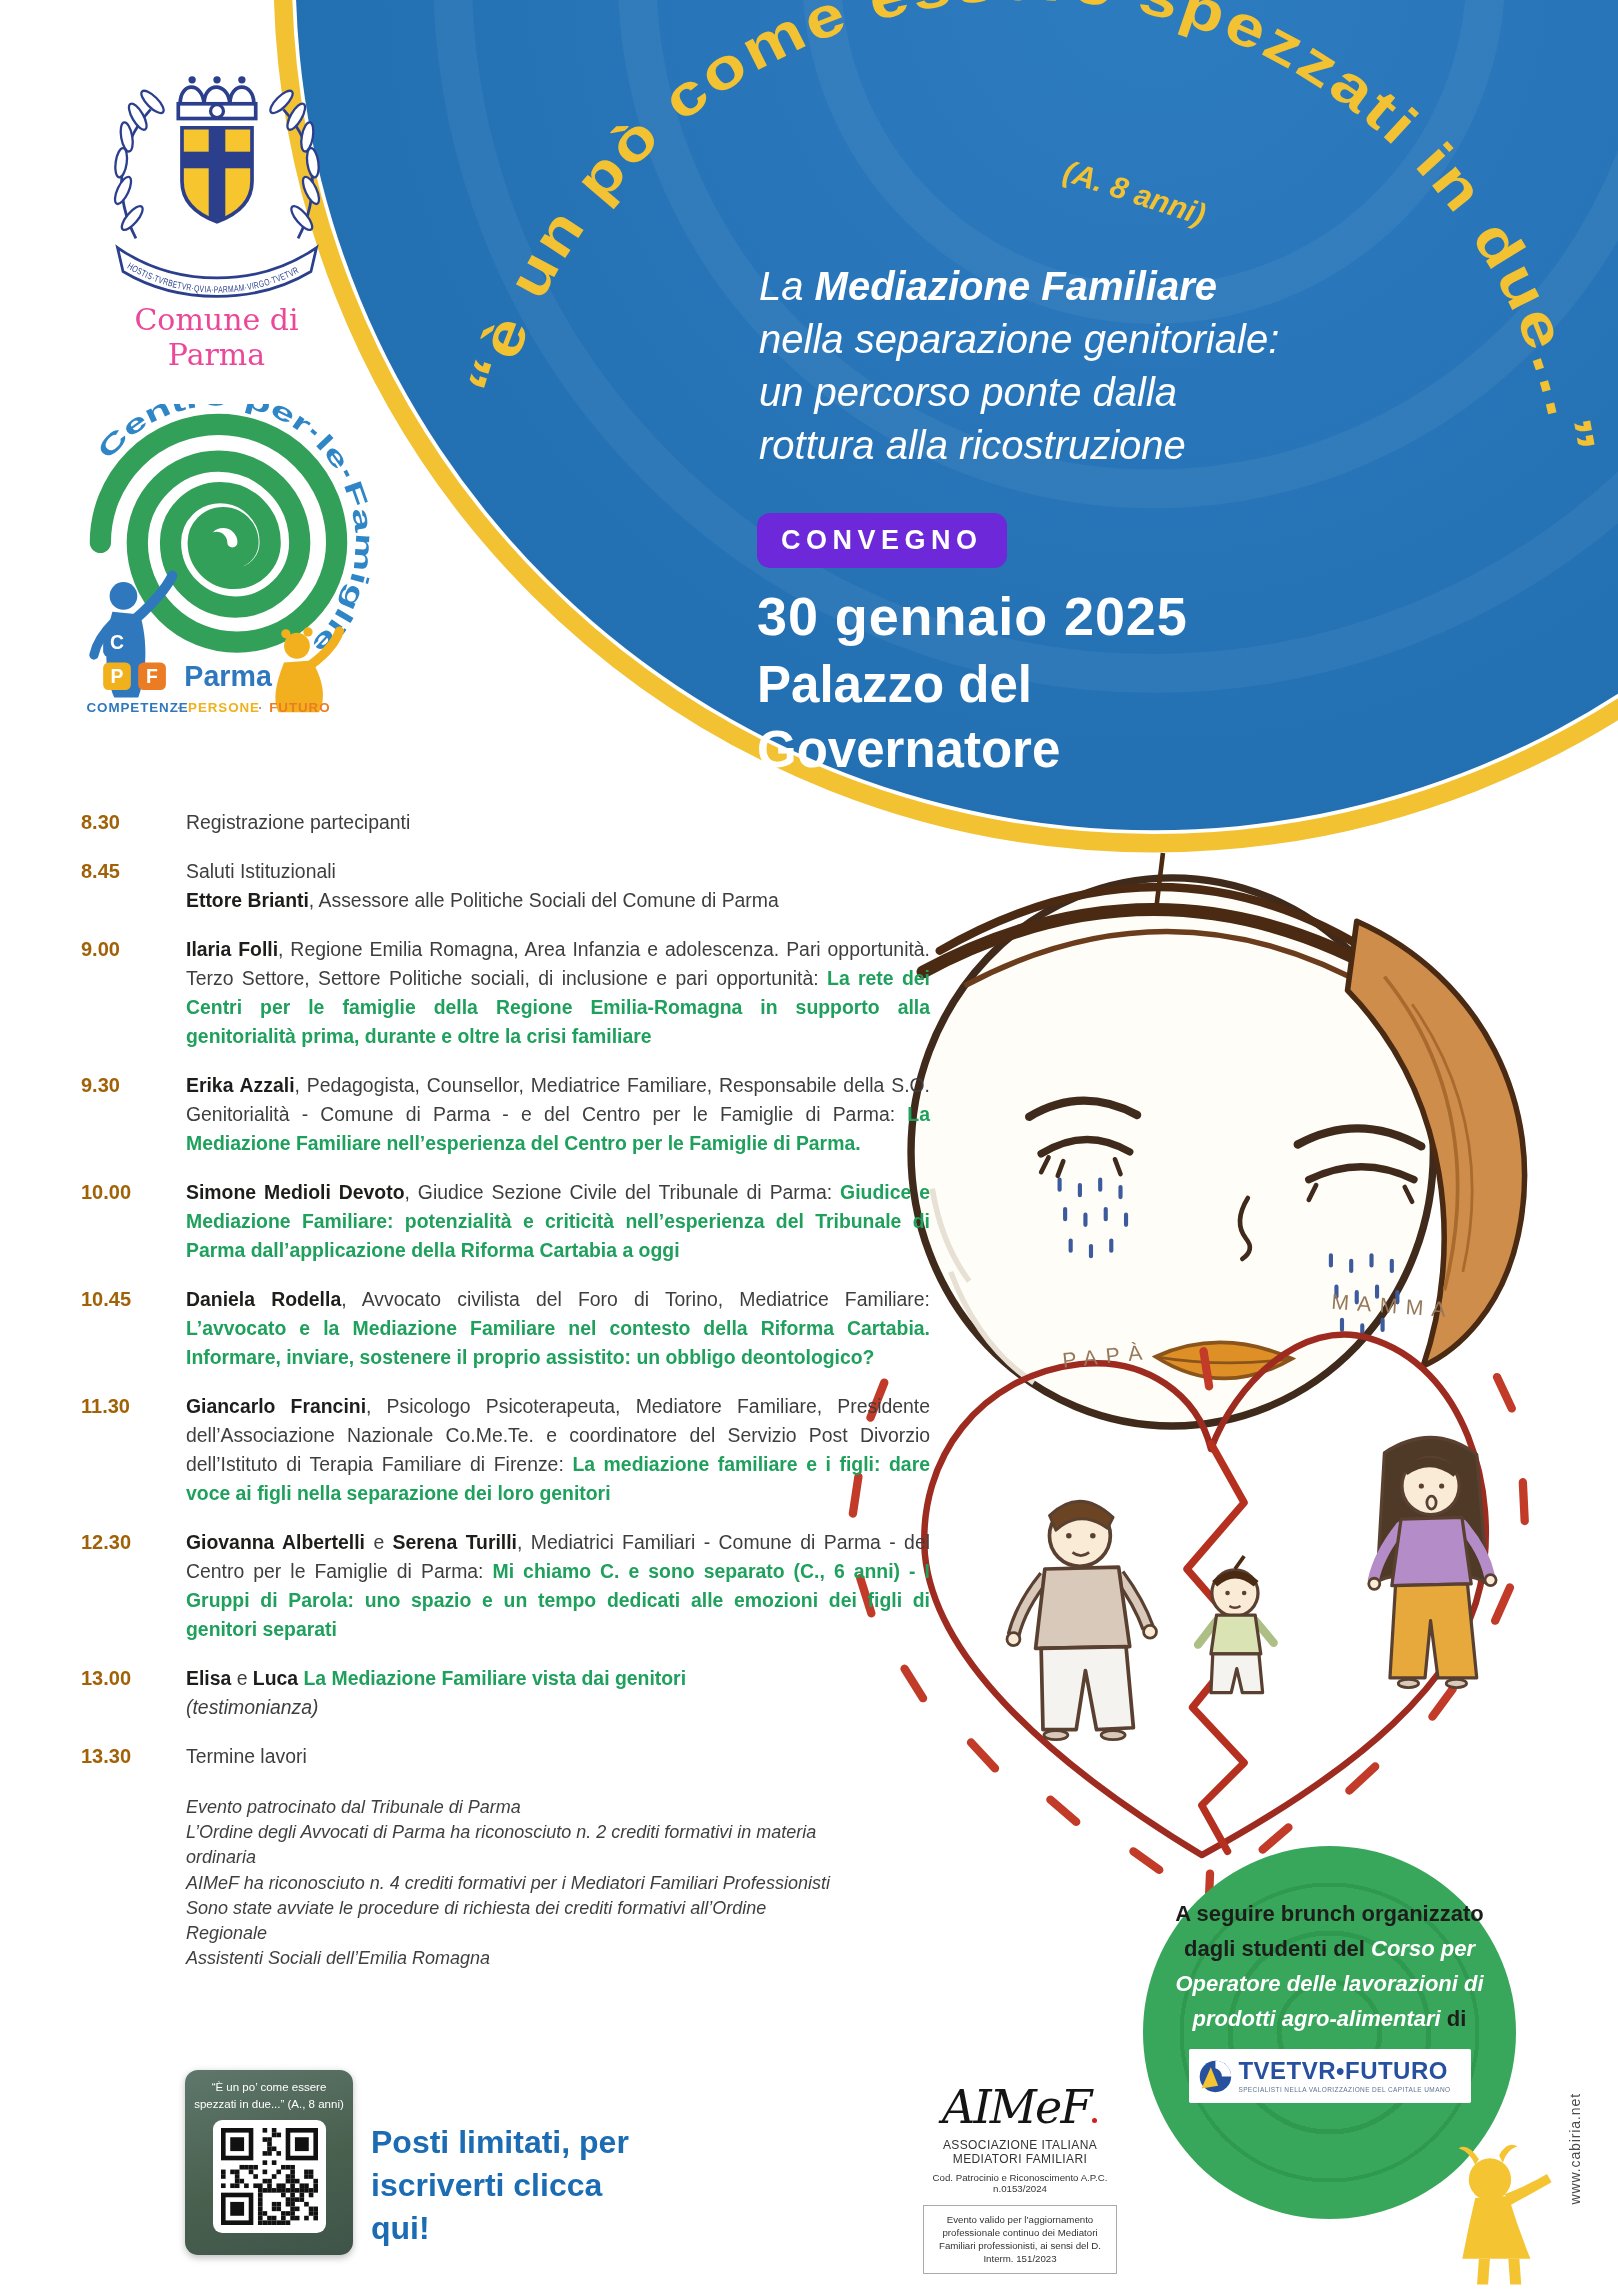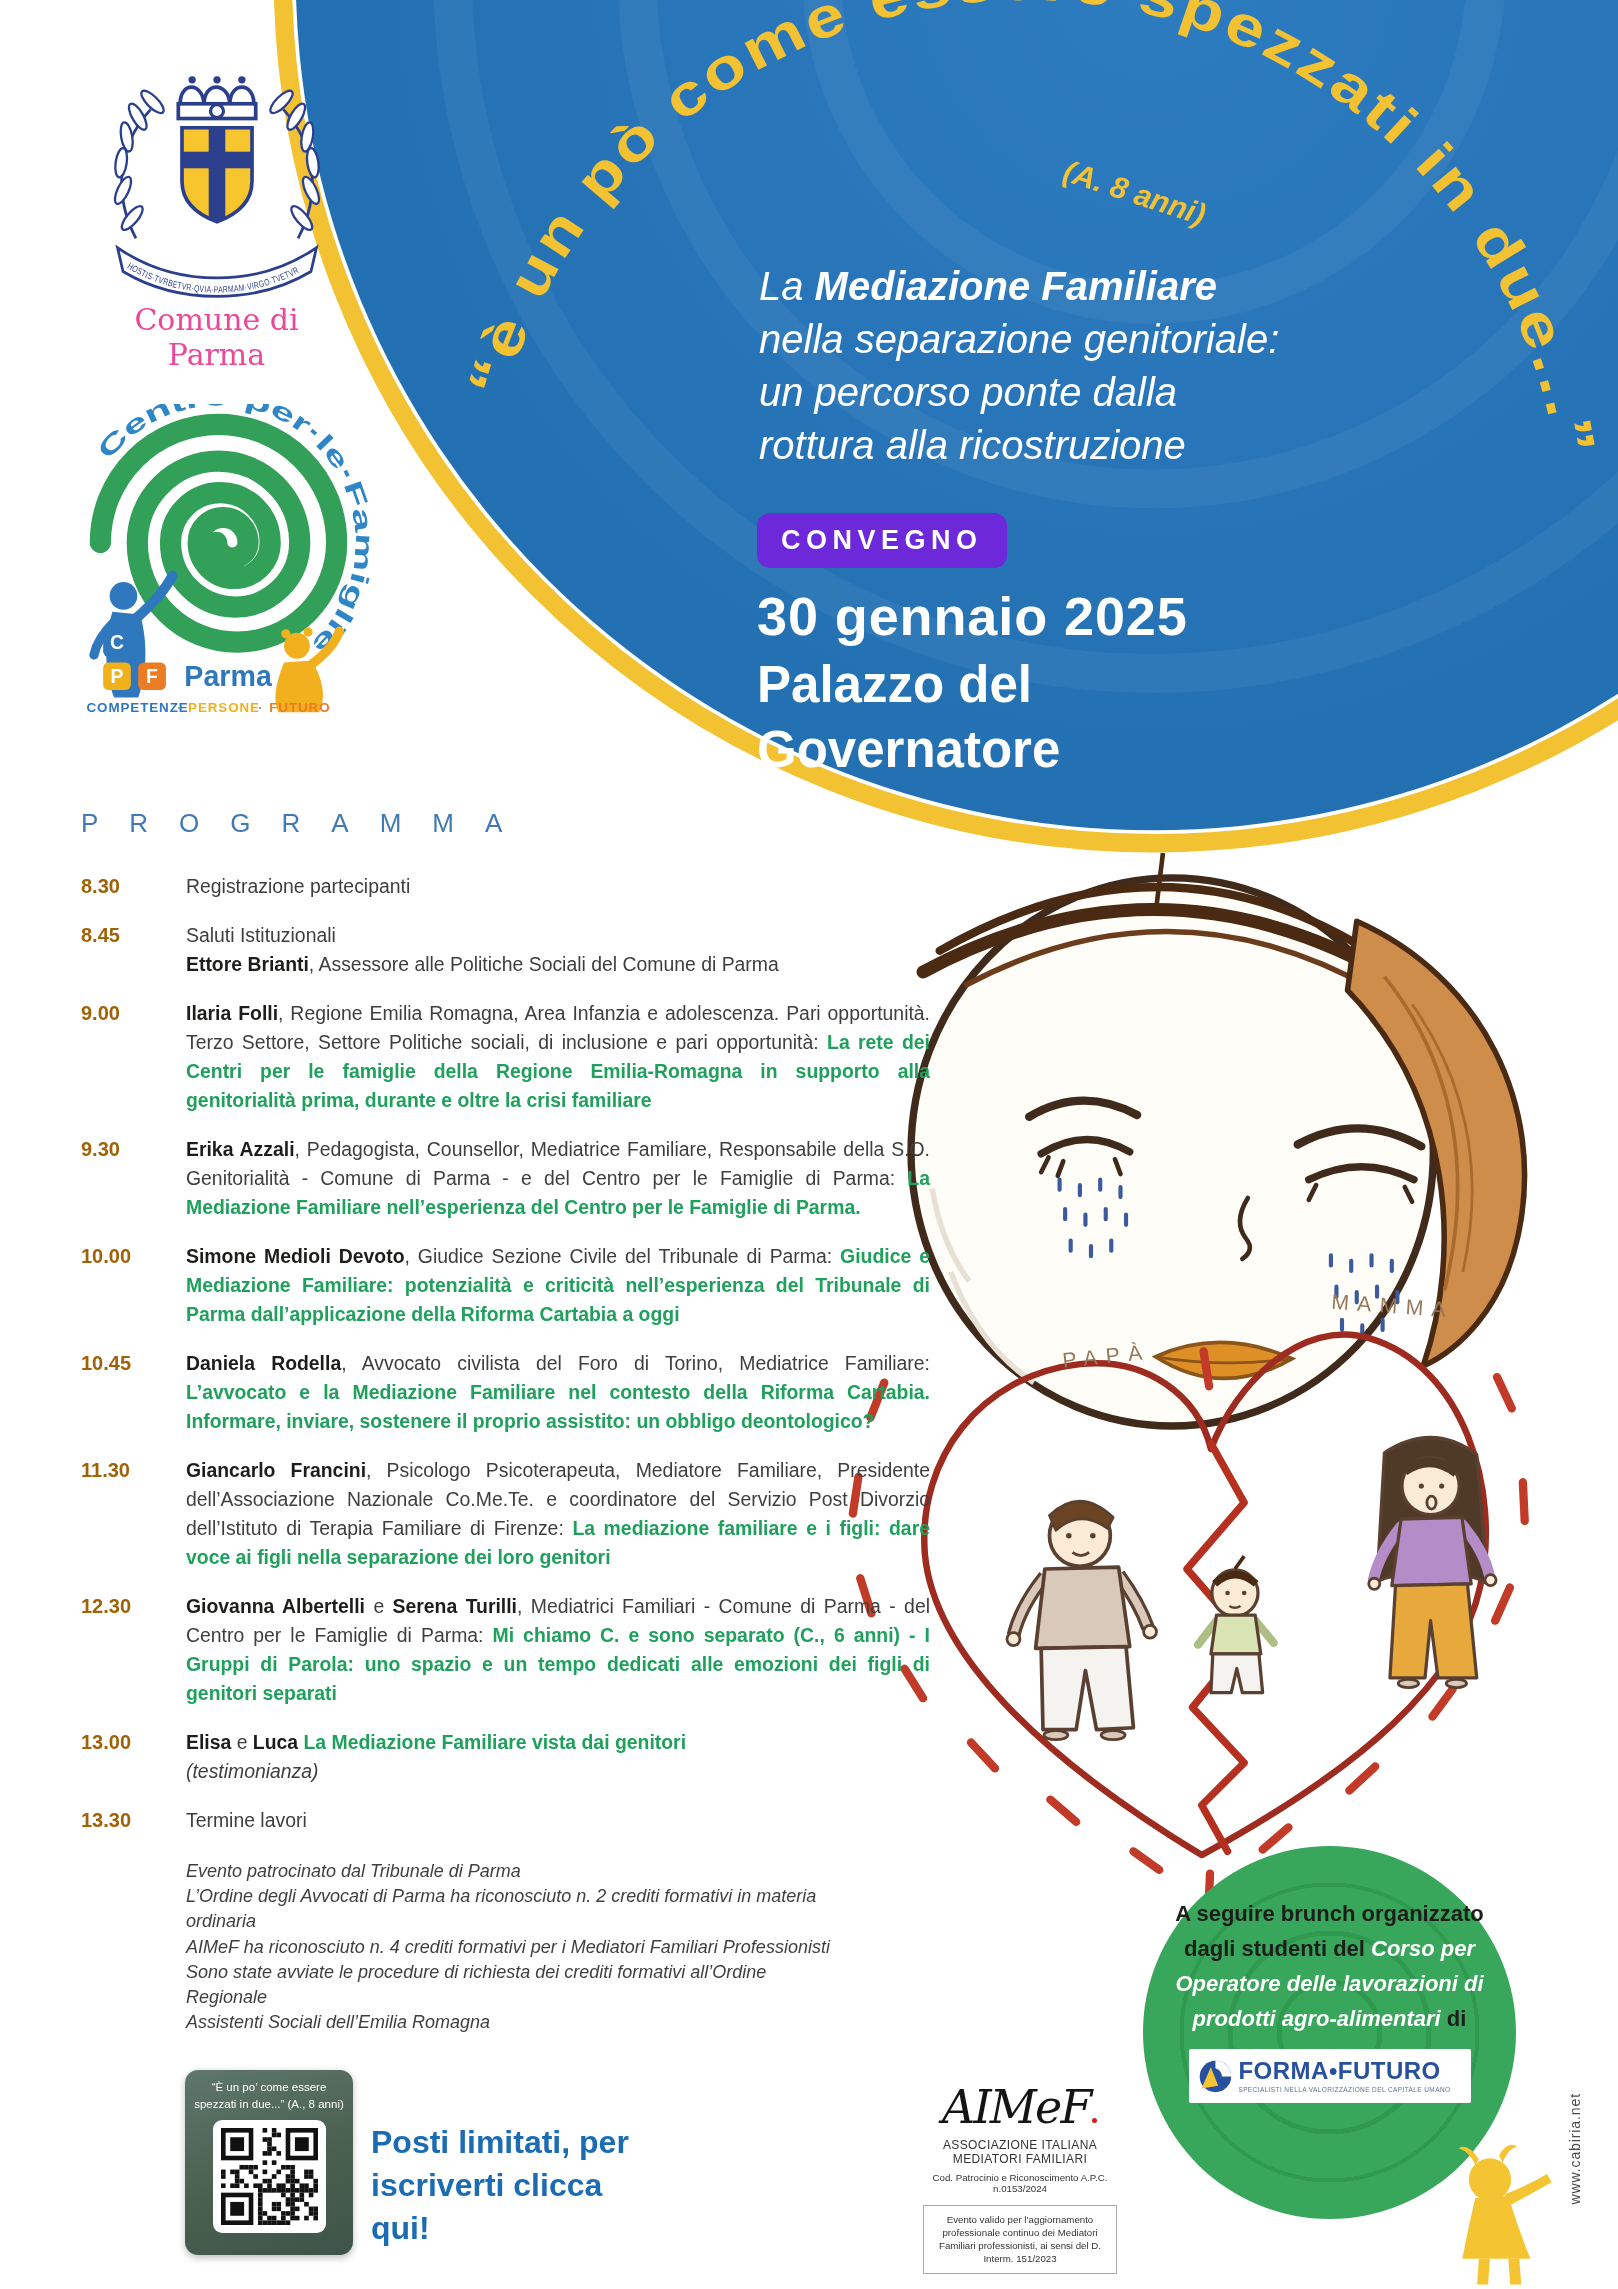--- a/index.html
+++ b/index.html
@@ -276,21 +276,20 @@
       <circle cx="862" cy="752" r="2.8" fill="#5A4030" stroke="none"></circle>
       <ellipse cx="851" cy="770" rx="5" ry="7" fill="none" stroke-width="3"></ellipse>
       <path d="M818,788 L884,786 L894,858 L808,860 Z" fill="#B48CC8"></path>
       <path d="M812,860 L890,858 L900,960 L858,960 L850,898 L844,960 L806,960 Z" fill="#E8A93C"></path>
       <ellipse cx="826" cy="966" rx="11" ry="4.5" fill="#D8C9BB" stroke-width="3"></ellipse>
       <ellipse cx="878" cy="966" rx="11" ry="4.5" fill="#D8C9BB" stroke-width="3"></ellipse>
     </g>
   </svg>
 
   <div class="abs program">
-    <div class="prog-head">PROGRAMMA</div>
     <div>
         <div class="prog-item">
           <div class="prog-time">8.30</div>
           <div class="prog-text"><span class="seg-n">Registrazione partecipanti</span></div>
         </div>
         <div class="prog-item">
           <div class="prog-time">8.45</div>
           <div class="prog-text"><span class="seg-n">Saluti Istituzionali<br></span><span class="seg-b">Ettore Brianti</span><span class="seg-n">, Assessore alle Politiche Sociali del Comune di Parma</span></div>
         </div>
         <div class="prog-item">
@@ -481,21 +480,21 @@
 
   <div class="abs brunch">
     <div class="brunch-text"><span class="seg-b">A seguire brunch organizzato dagli studenti del </span><span class="seg-bi">Corso per Operatore delle lavorazioni di prodotti agro-alimentari</span><span class="seg-b"> di</span></div>
     <div class="ff-bar">
       <svg width="37" height="37" viewBox="0 0 40 40">
         <circle cx="21" cy="20" r="17" fill="#27509F"></circle>
         <path d="M21,3 A17,17 0 0 1 38,20 L28,20 A10,10 0 0 0 21,11 Z" fill="#fff"></path>
         <path d="M6,33 L16,10 L24,30 Z" fill="#F5C433"></path>
       </svg>
       <div class="ff-txt">
-        <div class="ff-name">FORMA•FUTURO</div>
+        <div class="ff-name">TVETVR•FUTURO</div>
         <div class="ff-sub">SPECIALISTI NELLA VALORIZZAZIONE DEL CAPITALE UMANO</div>
       </div>
     </div>
   </div>
 
   <div class="abs cabiria">www.cabiria.net</div>
   <svg class="abs" style="left:1442px;top:2139px;" width="129" height="150" viewBox="0 0 140 163">
     <g fill="#F5C433">
       <path d="M40,22 Q28,4 18,10 Q30,14 36,28 Z"></path>
       <path d="M62,18 Q70,2 82,8 Q70,12 66,26 Z"></path>

